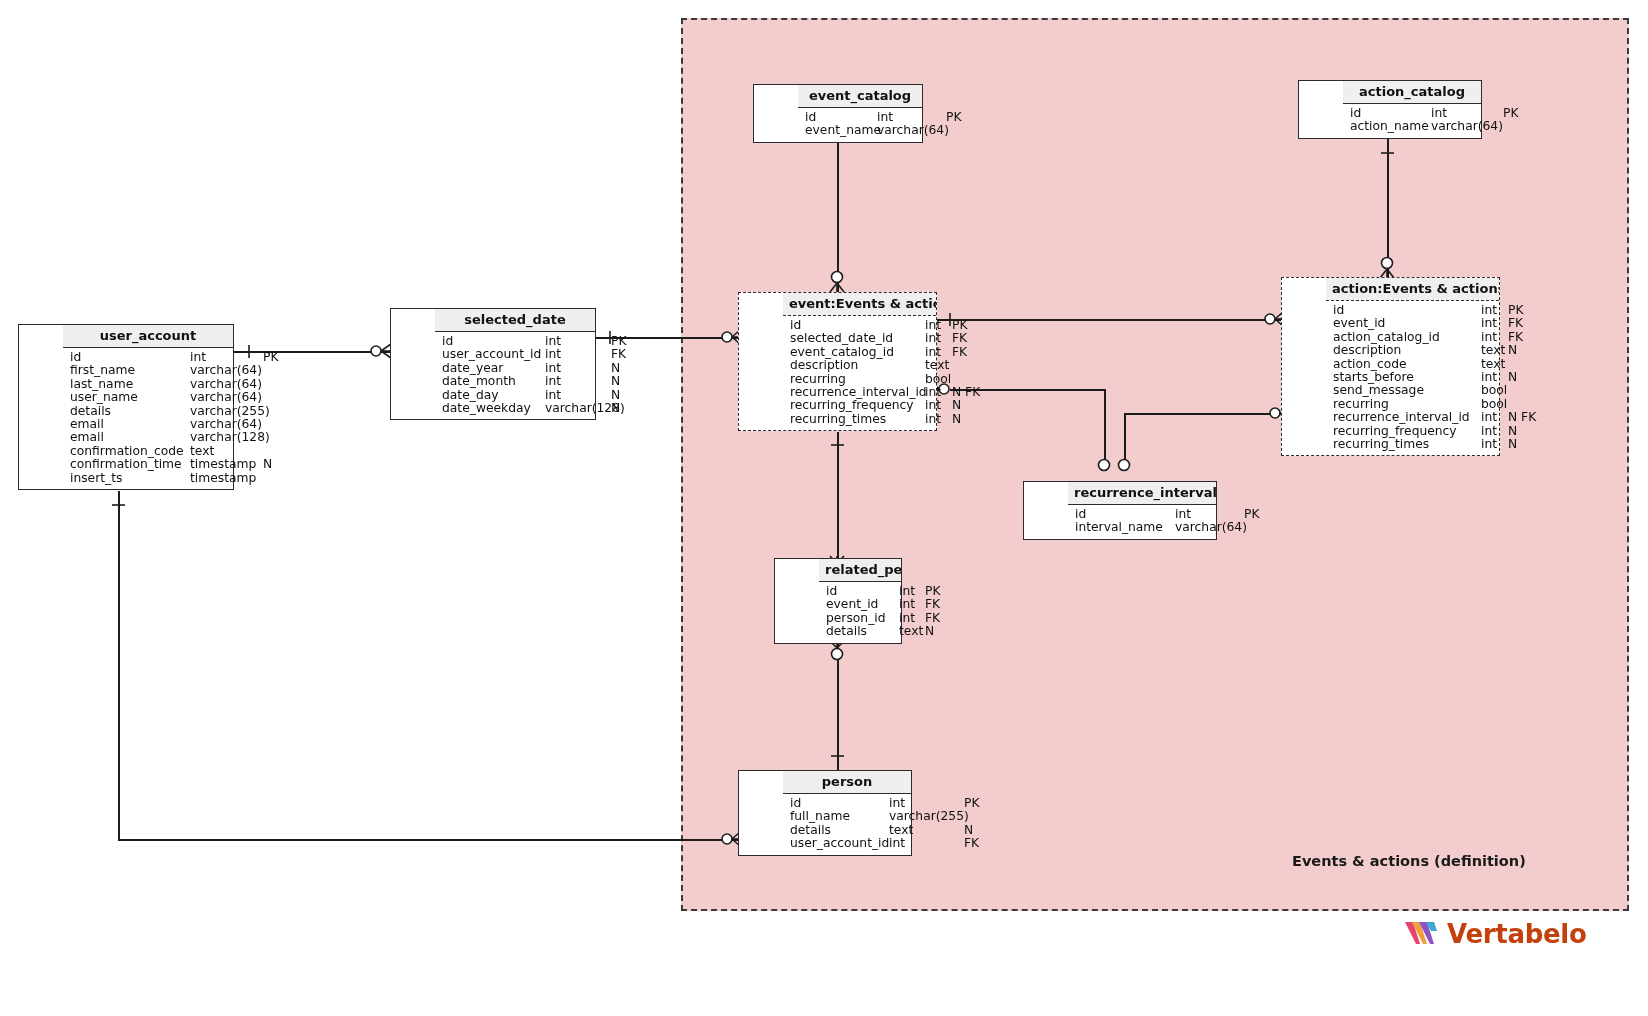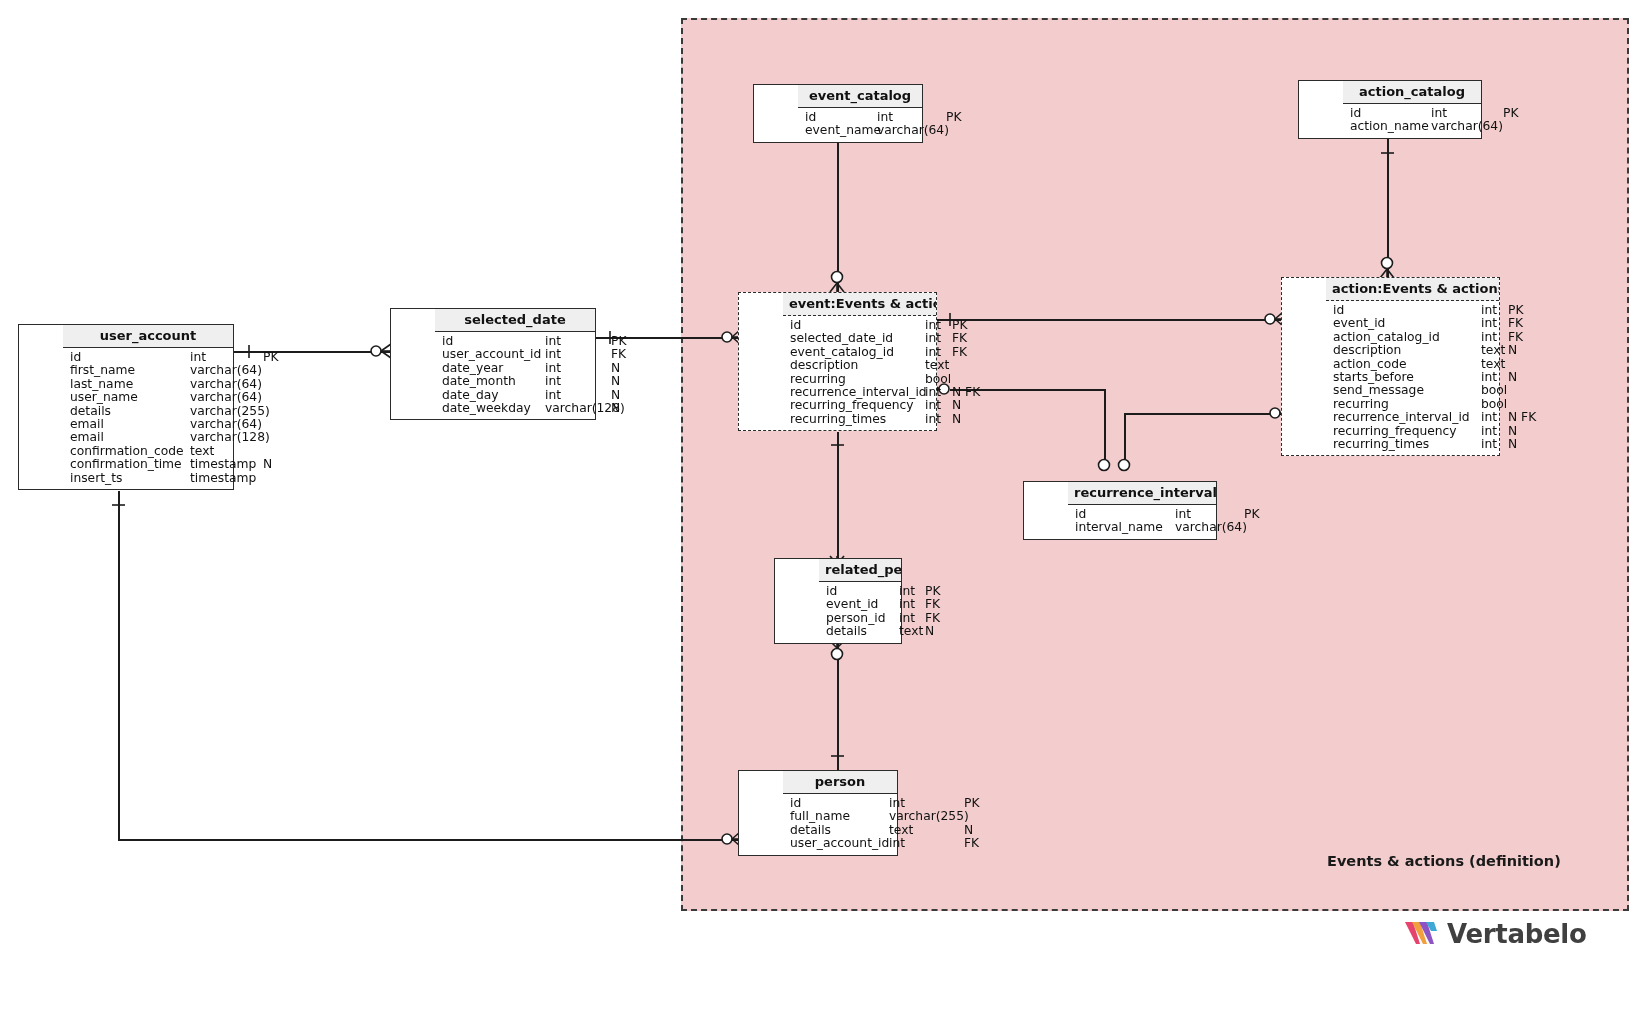--- a/index.html
+++ b/index.html
@@ -80,31 +80,31 @@
   
   .logo-wrap {
     position: absolute;
     display: flex;
     align-items: center;
     gap: 9px;
   }
   .logo-text {
     font-size: 26px;
     font-weight: bold;
-    color: #404040;
+    color: #c2410c;
     letter-spacing: -0.3px;
   }
 </style>
 </head>
 <body>
 
 <div id="canvas">
 
   <div class="subject-area" style="left:681px; top:18px; width:948px; height:893px;"></div>
-  <div class="subject-area-label" style="left:1292px; top:853px;margin-left:35px;">Events &amp; actions (definition)</div>
+  <div class="subject-area-label" style="left:1292px; top:853px;">Events &amp; actions (definition)</div>
 
   <div class="ln h" style="left:234px; top:351px; width:156px;"></div>
 
   <div class="ln v" style="left:118px; top:491px; height:349px;"></div>
   <div class="ln h" style="left:118px; top:839px; width:620px;"></div>
 
   <div class="ln h" style="left:596px; top:337px; width:142px;"></div>
 
   <div class="ln v" style="left:837px; top:139px; height:154px;"></div>
 
@@ -460,21 +460,21 @@
           <span class="c-key" style="left:106px">FK</span>
         </div>
       <div class="attr-row">
           <span class="c-name">details</span>
           <span class="c-type" style="left:80px">text</span>
           <span class="c-key" style="left:106px">N</span>
         </div>
     </div>
   </div>
 
-  <div class="entity" style="left:738px; top:770px; width:160px;">
+  <div class="entity" style="left:738px; top:770px; width:174px;">
     <div class="entity-title">person</div>
     <div class="entity-body">
       <div class="attr-row">
           <span class="c-name">id</span>
           <span class="c-type" style="left:106px">int</span>
           <span class="c-key" style="left:181px">PK</span>
         </div>
       <div class="attr-row">
           <span class="c-name">full_name</span>
           <span class="c-type" style="left:106px">varchar(255)</span>

